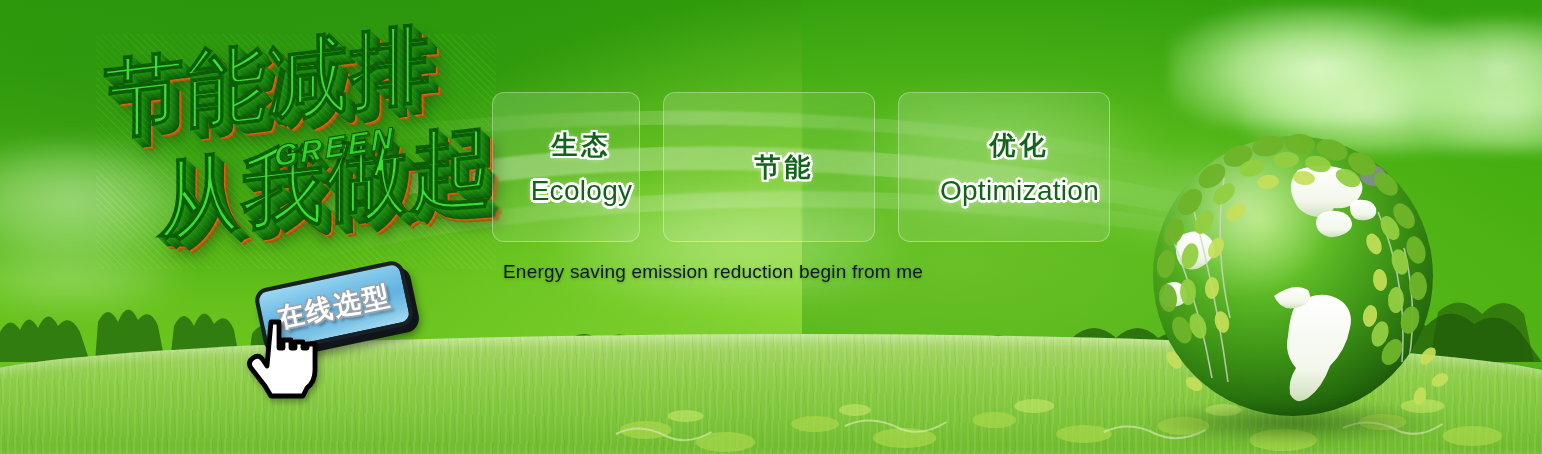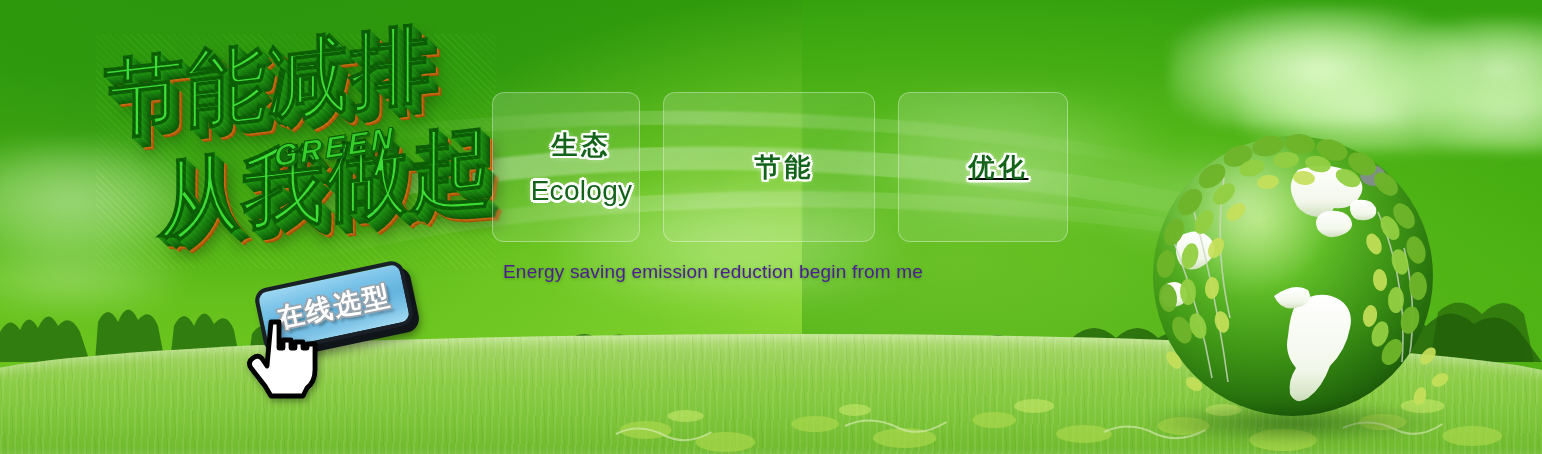--- a/index.html
+++ b/index.html
@@ -165,42 +165,42 @@
     border-radius:12px;
     background:linear-gradient(160deg, rgba(255,255,255,.17) 0%, rgba(255,255,255,.07) 45%, rgba(255,255,255,.13) 100%);
     border:1px solid rgba(255,255,255,.34);
     display:flex;flex-direction:column;align-items:center;justify-content:center;
     gap:12px;
     backdrop-filter:blur(1px);
     padding-left:31px;
   }
   .card-1{width:148px;}
   .card-2{width:212px;}
-  .card-3{width:170px;text-decoration:underline;}
+  .card-3{width:212px;}
   .card-cn{
     font-size:26px;font-weight:700;letter-spacing:4px;color:#13641a;
     text-shadow:
       -2px -2px 0 #fff,2px -2px 0 #fff,-2px 2px 0 #fff,2px 2px 0 #fff,
       0 -2.4px 0 #fff,0 2.4px 0 #fff,-2.4px 0 0 #fff,2.4px 0 0 #fff,
       0 0 6px rgba(255,255,255,.85);
     white-space:nowrap;
   }
   .card-en{
     font-size:28px;font-weight:400;color:#14631b;letter-spacing:.3px;
     text-shadow:
       -2px -2px 0 #fff,2px -2px 0 #fff,-2px 2px 0 #fff,2px 2px 0 #fff,
       0 -2.6px 0 #fff,0 2.6px 0 #fff,-2.6px 0 0 #fff,2.6px 0 0 #fff,
       0 0 7px rgba(255,255,255,.9);
     white-space:nowrap;
   }
 
   
   .subtitle{
     position:absolute;left:503px;top:261px;z-index:5;
-    font-size:19px;color:#4c1d95;letter-spacing:.2px;
+    font-size:19px;color:#0f172a;letter-spacing:.2px;
     text-shadow:0 1px 3px rgba(40,110,10,.45);
     white-space:nowrap;
   }
 </style>
 </head>
 <body>
 
 <div class="banner">
 
   <div class="sky"></div>
@@ -418,18 +418,19 @@
   <div class="cards">
     <div class="card card-1">
       <span class="card-cn">生态</span>
       <span class="card-en">Ecology</span>
     </div>
     <div class="card card-2">
       <span class="card-cn">节能</span>
     </div>
     <div class="card card-3">
       <span class="card-cn">优化</span>
+      <span class="card-en">Optimization</span>
     </div>
   </div>
 
   <div class="subtitle">Energy saving emission reduction begin from me</div>
 
 </div>
 
 </body></html>

